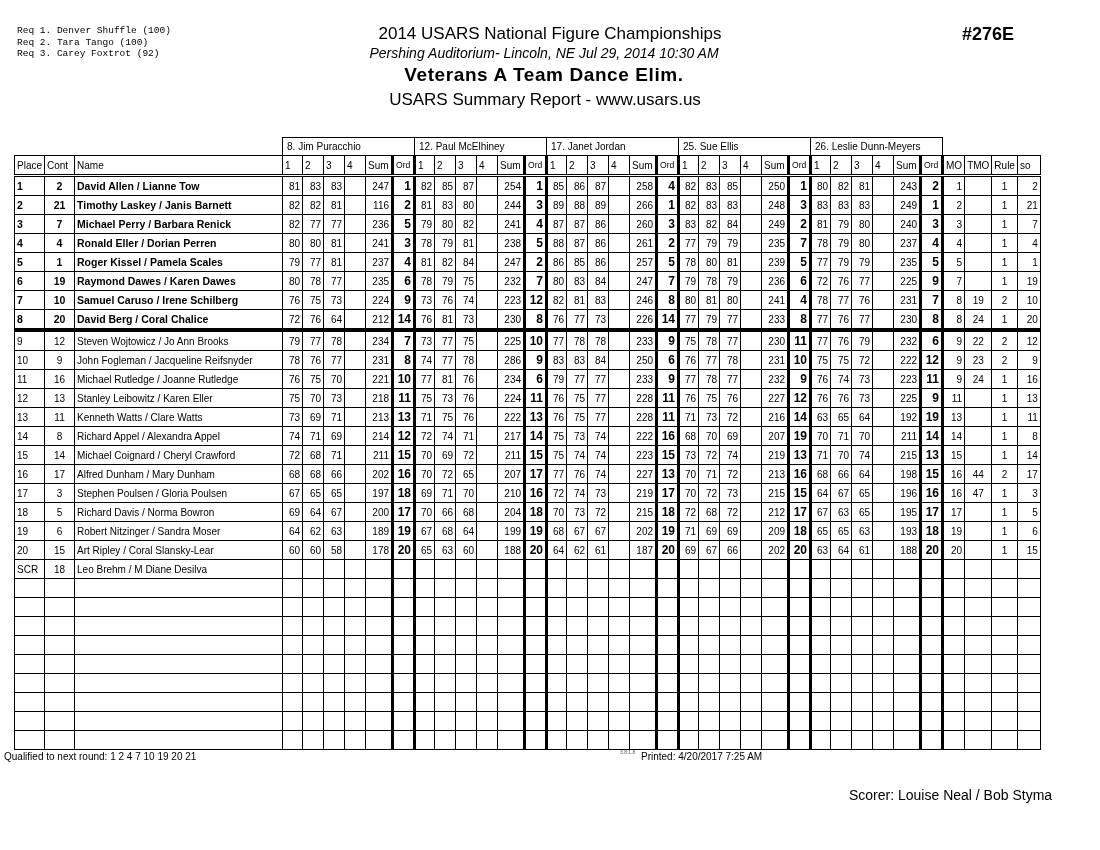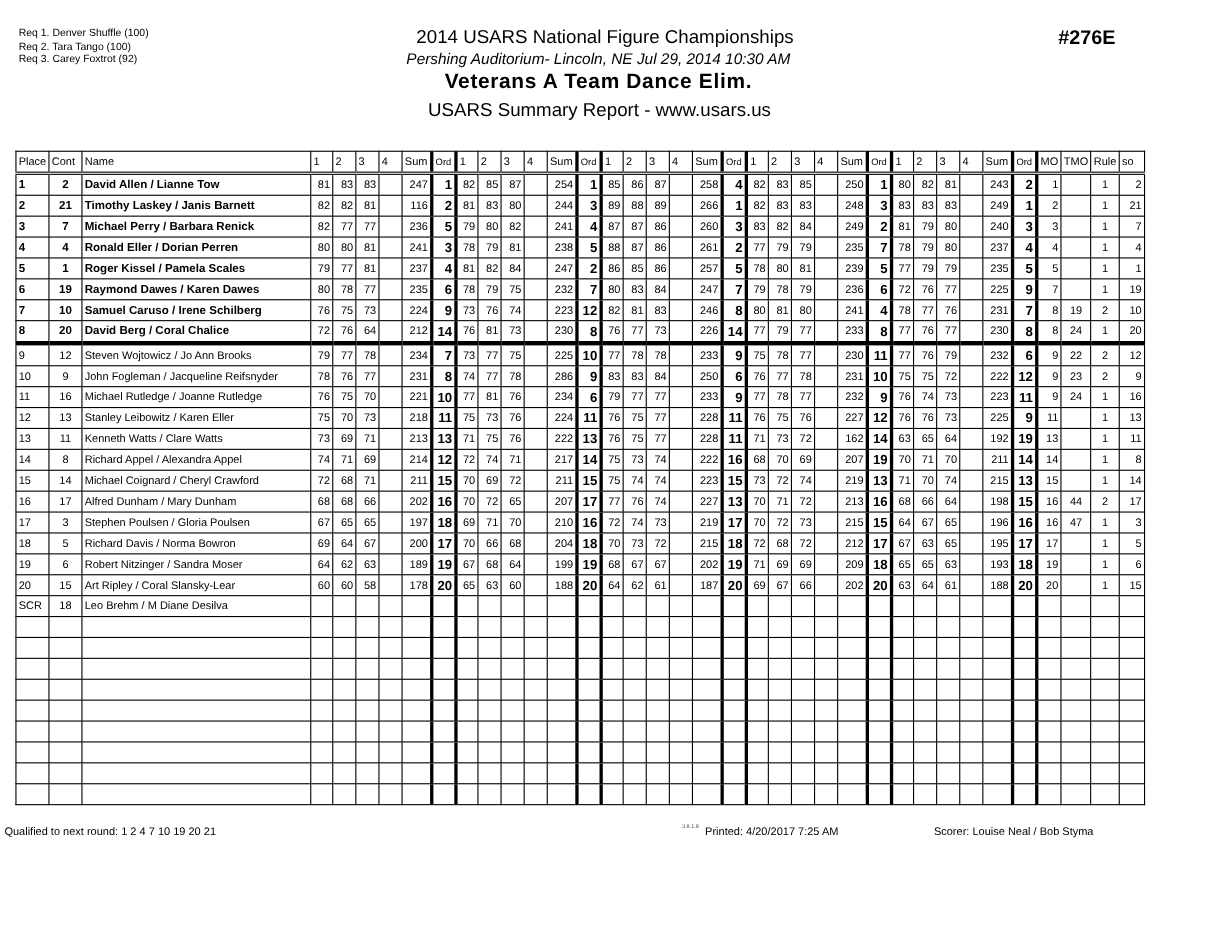--- a/index.html
+++ b/index.html
@@ -1,37 +1,37 @@
 <!DOCTYPE html>
 <html><head>
 <meta charset="utf-8">
 <style>
   html, body { margin:0; padding:0; background:#ffffff; }
   body { width:1100px; height:850px; position:relative; overflow:hidden; font-family:"Liberation Sans", sans-serif; color:#000; }
-  .req { position:absolute; left:17px; top:25px; font-size:9.5px; line-height:11.5px; }
+  .req { position:absolute; left:17px; top:25px; font-size:9.5px; line-height:11.5px;font-family:Liberation Mono, monospace; }
   .title1 { position:absolute; left:0; width:1100px; top:24px; text-align:center; font-size:17px; font-weight:normal; }
   .title2 { position:absolute; left:0; width:1088px; top:45px; text-align:center; font-size:14px;font-style:italic; }
   .title3 { position:absolute; left:0; width:1088px; top:64px; text-align:center; font-size:19px; font-weight:bold; letter-spacing:0.6px; }
   .title4 { position:absolute; left:1px; width:1088px; top:90px; text-align:center; font-size:17px; }
   .evnum { position:absolute; left:962px; top:24px; font-size:18px; font-weight:bold; }
   table.sheet { position:absolute; left:14px; top:137px; border-collapse:collapse; table-layout:fixed; font-size:10px; }
   table.sheet td { border:1px solid #000; padding:0 2px; height:18px; white-space:nowrap; overflow:hidden; text-align:right; }
   table.sheet tr.judges td { height:17px; text-align:left; font-size:10px; padding-left:4px; }
   table.sheet tr.judges td.blank { border:none; }
   table.sheet tr.hdr td { font-size:10px; text-align:left; height:18px; border-bottom:3px double #000; }
   table.sheet td.ord { border-left:3px solid #000; border-right:3px solid #000; font-weight:bold; font-size:12px; text-align:right; }
   table.sheet tr.hdr td.ord { font-size:8.5px; font-weight:normal; text-align:left; }
   table.sheet td.l { text-align:left; }
   table.sheet td.c { text-align:center; }
   table.sheet tr.top td.pl, table.sheet tr.top td.ct, table.sheet tr.top td.nm { font-weight:bold; font-size:10.5px; }
   table.sheet tr.cut td { border-bottom:4px solid #000; }
   .footer-q { position:absolute; left:4px; top:751px; font-size:10px; }
   .footer-v { position:absolute; left:620px; top:749px; font-size:5px; color:#555; }
   .footer-p { position:absolute; left:641px; top:751px; font-size:10px; }
-  .footer-s { position:absolute; left:849px; top:751px; font-size:10px;text-align:center; }
+  .footer-s { position:absolute; left:849px; top:787px; font-size:14px;text-align:center; }
 </style>
 </head>
 <body>
 
 <div class="req">
   <div>Req  1.  Denver Shuffle (100)</div>
   <div>Req  2.  Tara Tango (100)</div>
   <div>Req  3.  Carey Foxtrot (92)</div>
 </div>
 
@@ -75,20 +75,29 @@
       <col style="width: 21px;">
       <col style="width: 21px;">
       <col style="width: 27px;">
       <col style="width: 22px;">
       <col style="width: 22px;">
       <col style="width: 24px;">
       <col style="width: 25px;">
       <col style="width: 23px;">
     </colgroup>
   <tbody id="tbody">
+      <tr class="judges">
+        <td class="blank" colspan="3"></td>
+        <td colspan="6">8.  Jim Puracchio</td>
+        <td colspan="6">12.  Paul McElhiney</td>
+        <td colspan="6">17.  Janet Jordan</td>
+        <td colspan="6">25.  Sue Ellis</td>
+        <td colspan="6">26.  Leslie Dunn-Meyers</td>
+        <td class="blank" colspan="4"></td>
+      </tr>
       <tr class="hdr">
         <td>Place</td>
         <td>Cont</td>
         <td>Name</td>
         <td>1</td>
         <td>2</td>
         <td>3</td>
         <td>4</td>
         <td>Sum</td>
         <td class="ord">Ord</td>
@@ -608,21 +617,21 @@
         <td>76</td>
         <td>75</td>
         <td>77</td>
         <td></td>
         <td>228</td>
         <td class="ord">11</td>
         <td>71</td>
         <td>73</td>
         <td>72</td>
         <td></td>
-        <td>162</td>
+        <td>216</td>
         <td class="ord">14</td>
         <td>63</td>
         <td>65</td>
         <td>64</td>
         <td></td>
         <td>192</td>
         <td class="ord">19</td>
         <td>13</td>
         <td class="c"></td>
         <td class="c">1</td>

